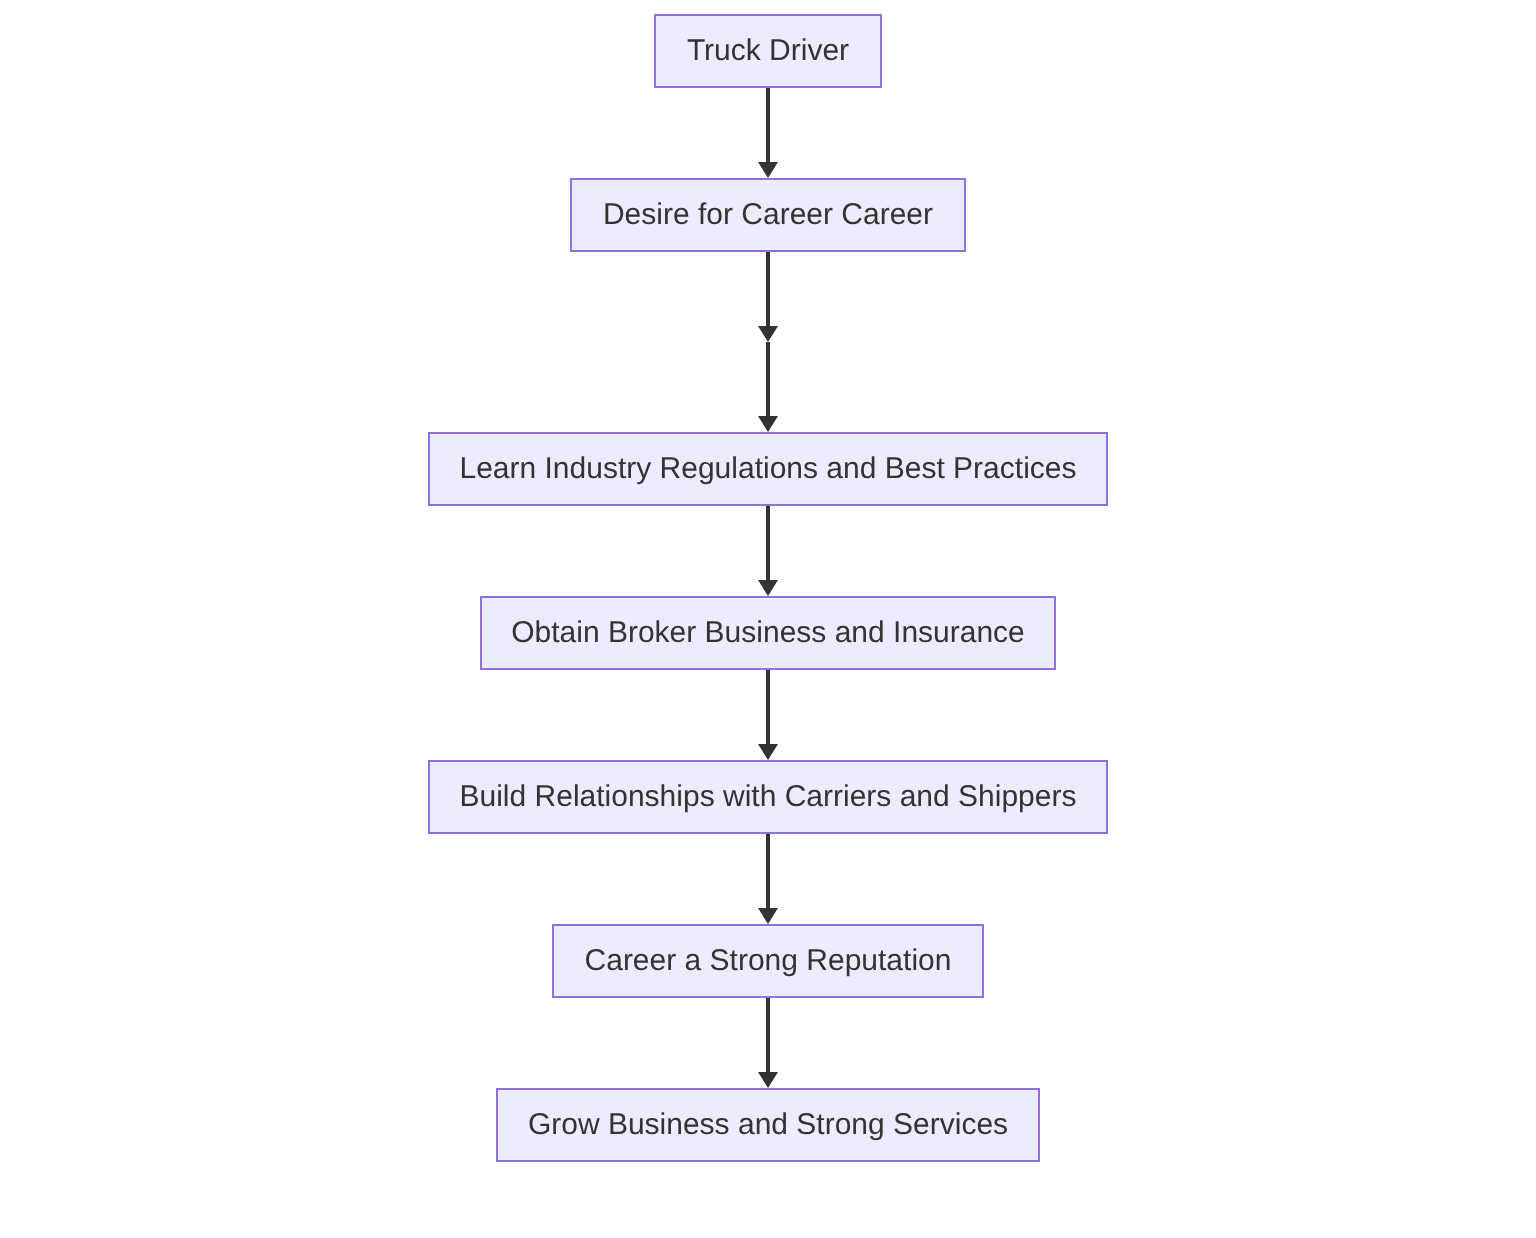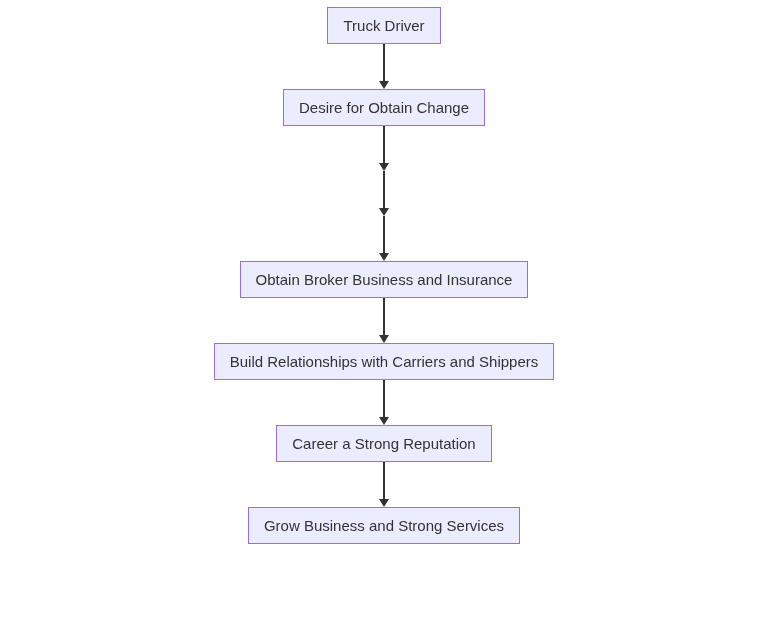--- a/index.html
+++ b/index.html
@@ -57,33 +57,34 @@
 
 <div class="canvas">
 
   <div class="node">Truck Driver</div>
 
   <div class="edge">
     <div class="edge-line"></div>
     <div class="edge-head"></div>
   </div>
 
-  <div class="node">Desire for Obtain Change</div>
+  <div class="node">Desire for Career Career</div>
 
   <div class="edge">
     <div class="edge-line"></div>
     <div class="edge-head"></div>
   </div>
 
 
   <div class="edge">
     <div class="edge-line"></div>
     <div class="edge-head"></div>
   </div>
 
+  <div class="node">Learn Industry Regulations and Best Practices</div>
 
   <div class="edge">
     <div class="edge-line"></div>
     <div class="edge-head"></div>
   </div>
 
   <div class="node">Obtain Broker Business and Insurance</div>
 
   <div class="edge">
     <div class="edge-line"></div>

